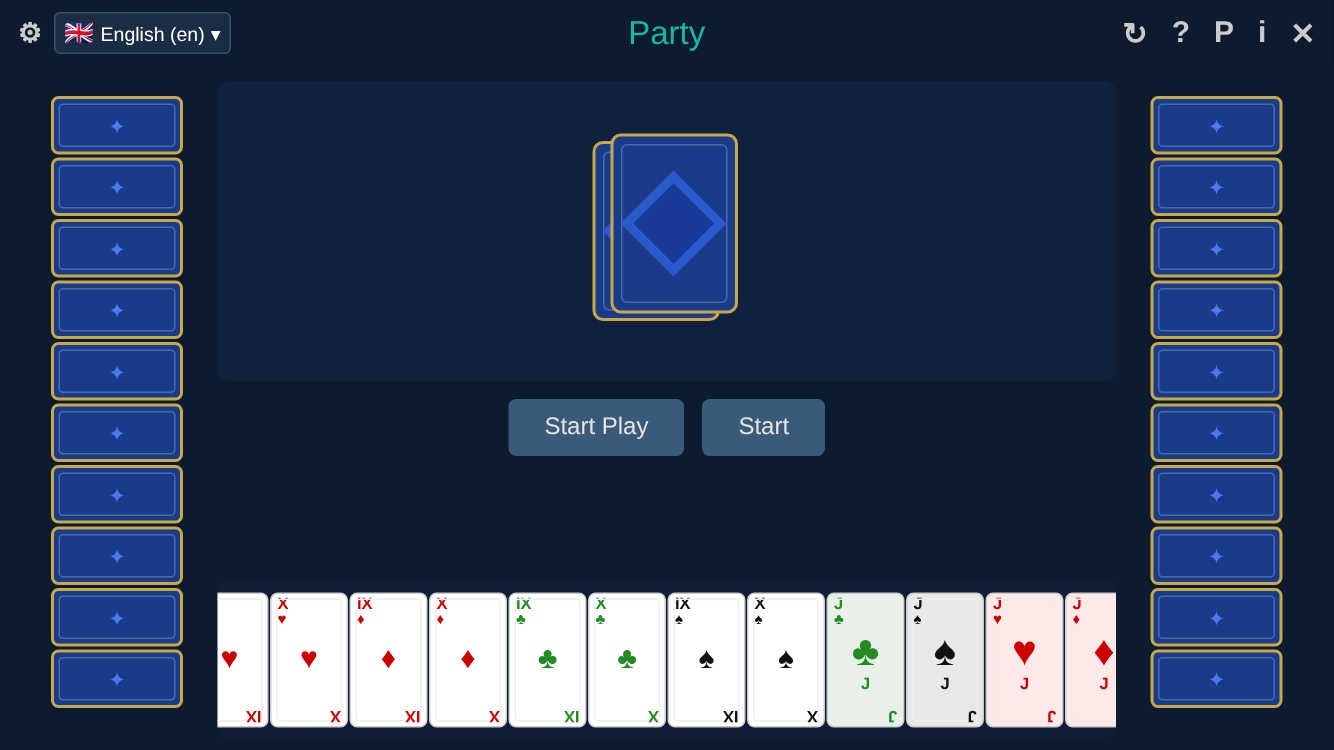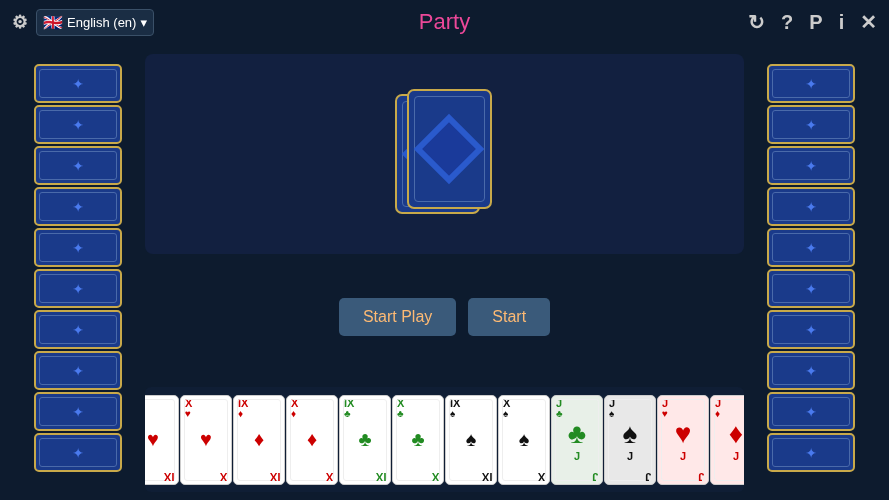--- a/index.html
+++ b/index.html
@@ -47,21 +47,21 @@
       display: flex;
       align-items: center;
       gap: 4px;
     }
 
     #flag-icon {
       font-size: 16px;
     }
 
     #page-title {
-      color: #ec4899;
+      color: #14b8a6;
       font-size: 22px;
       font-weight: 500;
       position: absolute;
       left: 50%;
       transform: translateX(-50%);
     }
 
     #header-right {
       display: flex;
       align-items: center;
@@ -221,22 +221,21 @@
       gap: 12px;
     }
 
     .game-btn {
       padding: 10px 24px;
       border-radius: 5px;
       border: none;
       font-size: 16px;
       font-weight: 500;
       cursor: pointer;
-      color: #fdba74;
-      margin-top: 32px;
+      color: #e5e5e5;
     }
 
     #start-play-btn {
       background: #3a5a7a;
     }
 
     #show-btn {
       background: #3a5a7a;
     }
 

